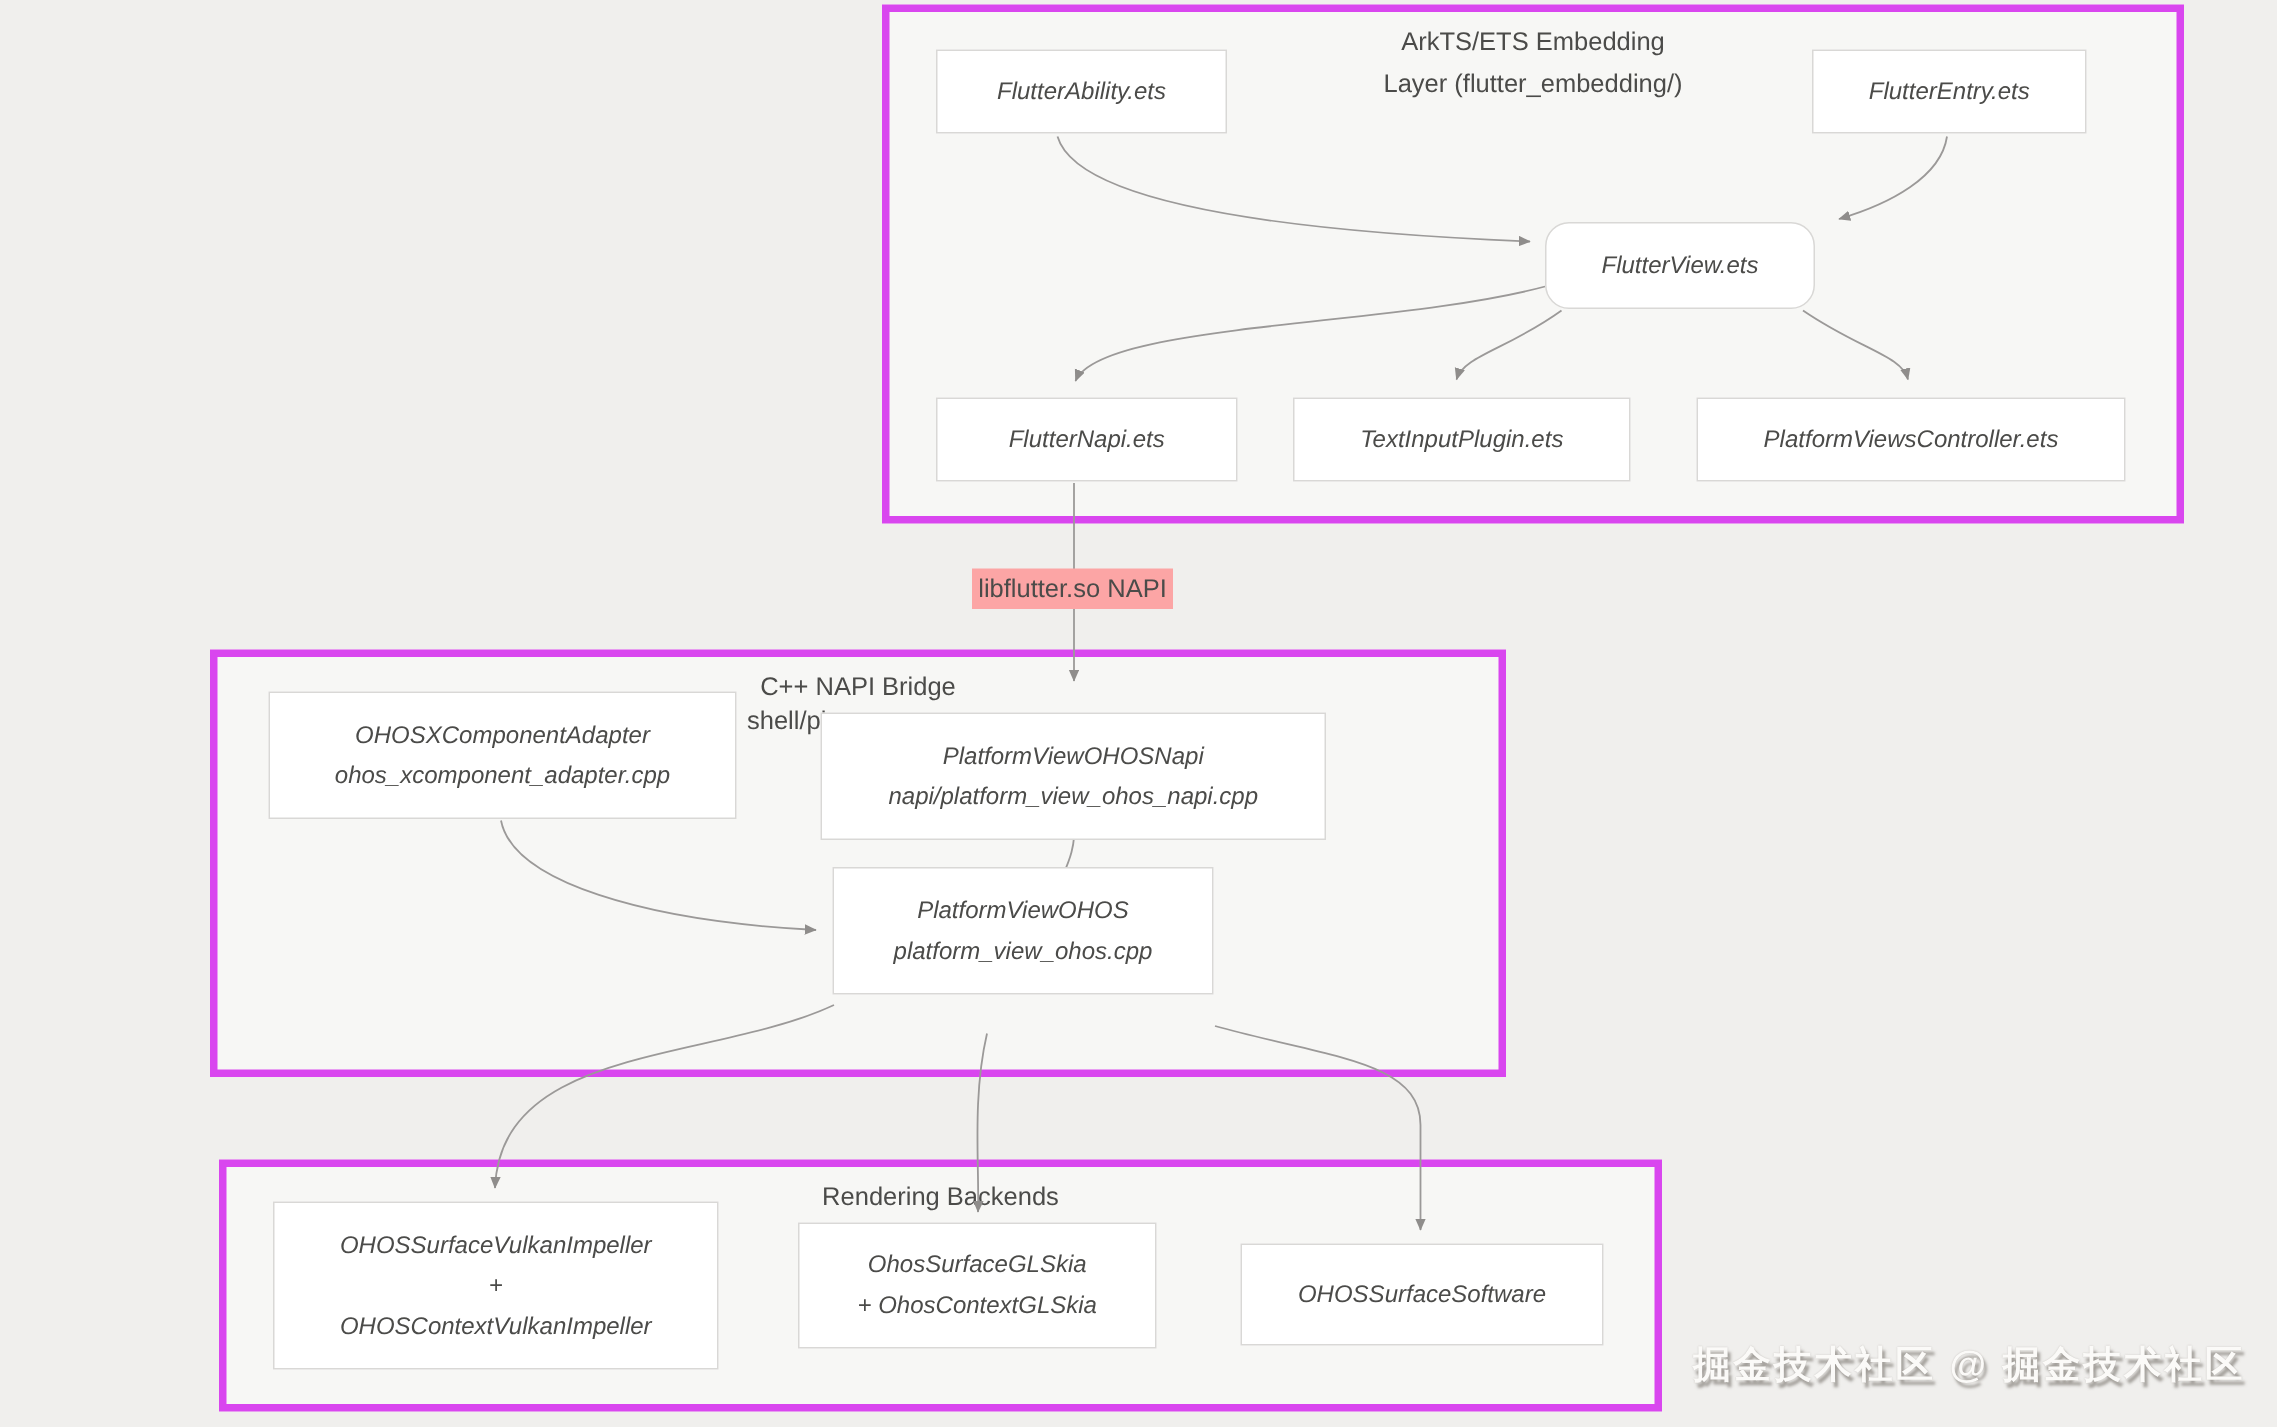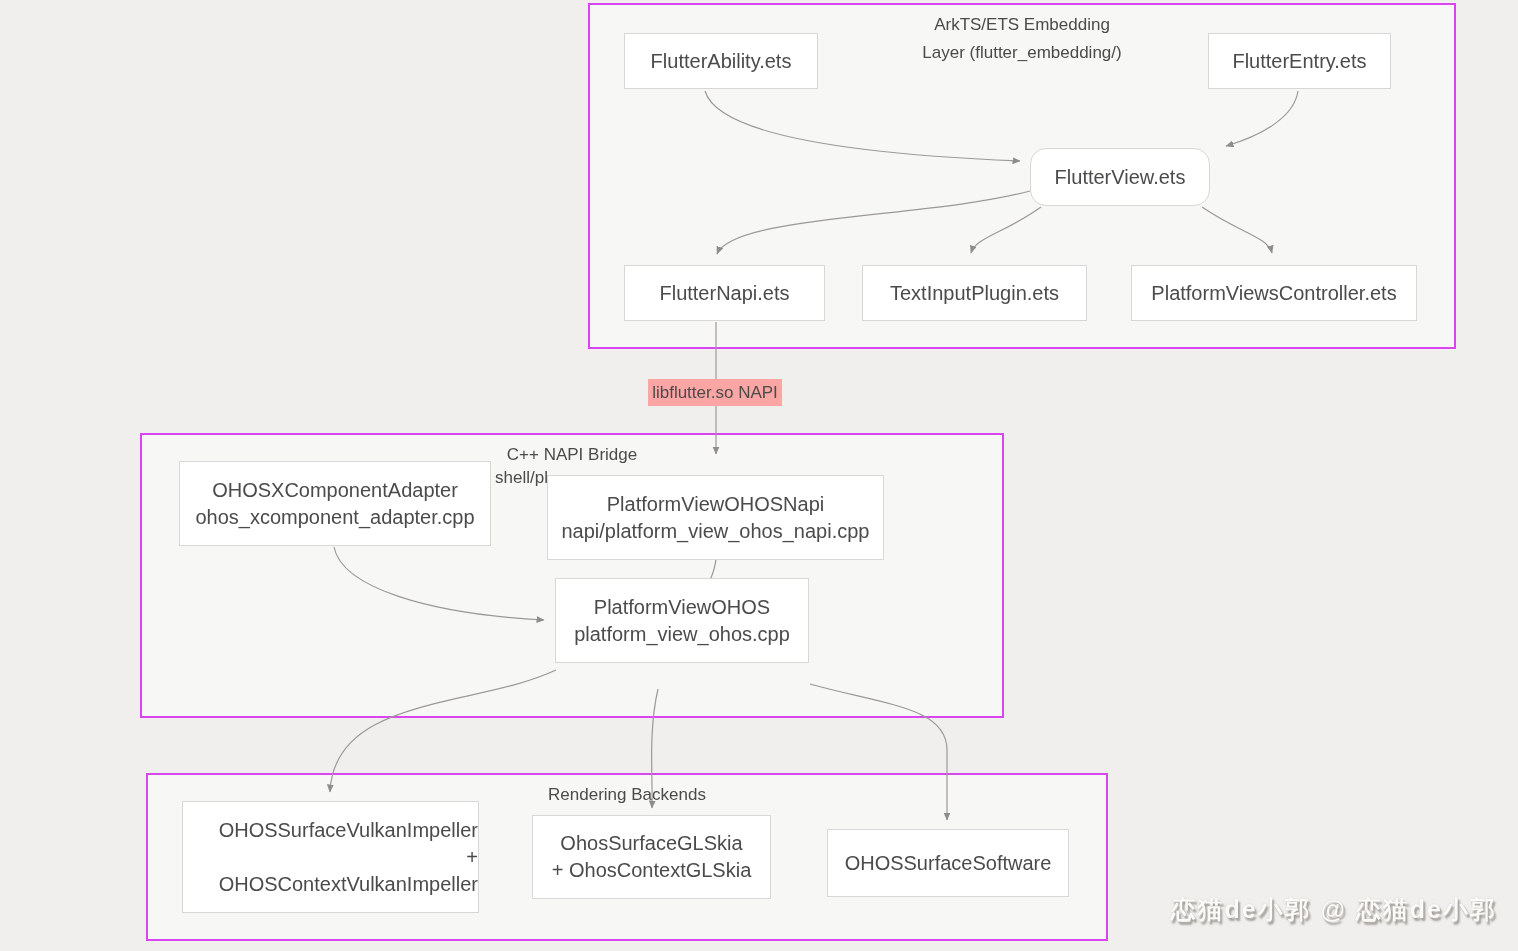--- a/index.html
+++ b/index.html
@@ -1,25 +1,25 @@
 <!DOCTYPE html>
 <html><head>
 <meta charset="utf-8">
 <style>
   * { margin:0; padding:0; box-sizing:border-box; }
   html,body { background:#f0efed; }
   body { font-family:"Liberation Sans", sans-serif; }
   .canvas { position:relative; width:1518px; height:951px; background:#f0efed; overflow:hidden; }
-  .container { position:absolute; background:#f7f7f5; border:2px solid #d946ef; }
+  .container { position:absolute; background:#f7f7f5; border:5px solid #d946ef; }
   .container-title { position:absolute; top:6px; left:0; right:0; text-align:center;
     color:#4b4b49; font-size:17px; line-height:28px; }
   .subtitle-frag { position:absolute; color:#4b4b49; font-size:17px; white-space:nowrap; }
   .node { position:absolute; background:#ffffff; border:1px solid #d9d8d6;
     display:flex; flex-direction:column; align-items:center; justify-content:center;
-    color:#4b4b49; font-size:20px; line-height:27px; text-align:center; }
+    color:#4b4b49; font-size:16px; line-height:27px; text-align:center;font-style:italic; }
   .arrows { position:absolute; left:0; top:0; pointer-events:none; }
   .edge-label { position:absolute; left:648px; top:379px; width:134px; height:27px;
     background:#fca5a5; color:#4b4b49; font-size:17px; line-height:27px; text-align:center; }
   .watermark { position:absolute; right:21px; top:893px; color:#fbfaf8; font-size:25px;
     font-weight:bold; letter-spacing:2px; white-space:nowrap;
     text-shadow:2px 3px 2px rgba(100,95,88,0.55), 0 0 1px rgba(130,125,118,0.45); }
 </style>
 </head>
 <body>
 
@@ -98,32 +98,32 @@
   <div class="node" style="left:547px; top:475px; width:337px; height:85px;">
     <div>PlatformViewOHOSNapi</div>
     <div>napi/platform_view_ohos_napi.cpp</div>
   </div>
 
   <div class="node" style="left:555px; top:578px; width:254px; height:85px;">
     <div>PlatformViewOHOS</div>
     <div>platform_view_ohos.cpp</div>
   </div>
 
-  <div class="node" style="left:182px; top:801px; width:297px; height:112px;align-items:flex-end;">
+  <div class="node" style="left:182px; top:801px; width:297px; height:112px;">
     <div>OHOSSurfaceVulkanImpeller</div>
     <div>+</div>
     <div>OHOSContextVulkanImpeller</div>
   </div>
 
   <div class="node" style="left:532px; top:815px; width:239px; height:84px;">
     <div>OhosSurfaceGLSkia</div>
     <div>+ OhosContextGLSkia</div>
   </div>
 
   <div class="node" style="left:827px; top:829px; width:242px; height:68px;">
     <div>OHOSSurfaceSoftware</div>
   </div>
 
   <div class="edge-label">libflutter.so NAPI</div>
 
-  <div class="watermark">恋猫de小郭 @ 恋猫de小郭</div>
+  <div class="watermark">掘金技术社区 @ 掘金技术社区</div>
 
 </div>
 
 </body></html>

